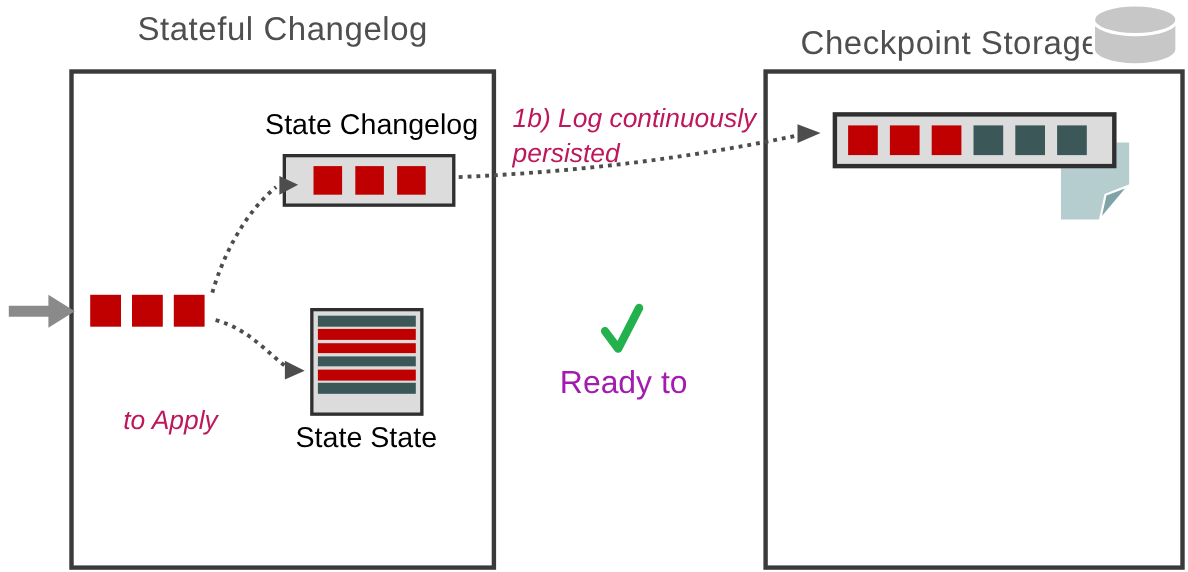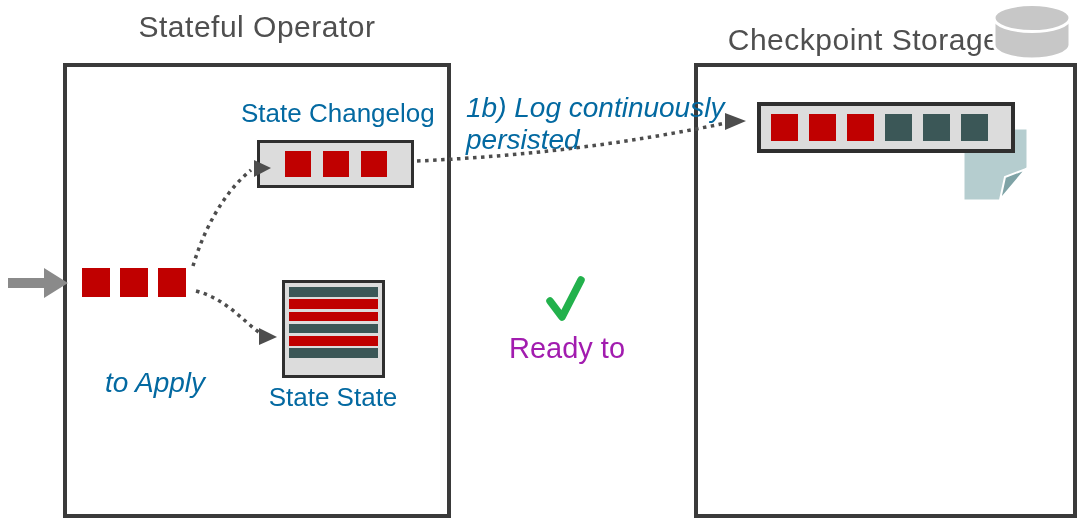--- a/index.html
+++ b/index.html
@@ -12,21 +12,21 @@
     text-align:center;letter-spacing:0.5px;white-space:nowrap;
   }
   .panel-title.left{left:63px;top:10px;width:388px;}
   .panel-title.right{left:714px;top:23px;width:300px;}
   .panel-box{
     position:absolute;border:4px solid #3a3a3a;background:transparent;box-sizing:border-box;
   }
   .panel-box.left{left:63px;top:63px;width:388px;height:455px;}
   .panel-box.right{left:694px;top:63px;width:383px;height:455px;}
   .element-label{
-    position:absolute;font-size:26px;font-weight:300;color:#0369a1;
+    position:absolute;font-size:26px;font-weight:300;color:#000000;
     text-align:center;white-space:nowrap;
   }
   .changelog-label{left:241px;top:98px;width:190px;}
   .table-label{left:238px;top:382px;width:190px;}
   .strip{
     position:absolute;background:#dcdcdc;box-sizing:border-box;
     display:flex;align-items:center;
   }
   .changelog-strip{
     left:257px;top:140px;width:157px;height:48px;border:3px solid #2f2f2f;
@@ -46,38 +46,38 @@
   .sq.teal{background:#3b5757;}
   .state-table{
     position:absolute;left:282px;top:280px;width:103px;height:98px;
     border:3px solid #2f2f2f;background:#dcdcdc;box-sizing:border-box;
     padding:4px 4px 0 4px;
   }
   .stripe{height:9.5px;margin-bottom:2.8px;}
   .stripe.red{background:#c00000;}
   .stripe.teal{background:#3b5757;}
   .annot{
-    position:absolute;font-size:28px;font-style:italic;color:#0369a1;
+    position:absolute;font-size:24px;font-style:italic;color:#be185d;
     line-height:30px;white-space:nowrap;
   }
   .annot.append{left:12px;top:181px;width:212px;text-align:center;}
   .annot.apply{left:55px;top:338px;width:200px;text-align:center;}
   .annot.persist{left:466px;top:92px;text-align:left;line-height:32px;}
   .ready-text{
     position:absolute;left:467px;top:331px;width:200px;text-align:center;
     font-size:29px;font-weight:300;color:#a21caf;line-height:35px;
   }
   .overlay{position:absolute;left:0;top:0;pointer-events:none;}
 </style>
 </head>
 <body>
 
 <div class="canvas">
 
-  <div class="panel-title left">Stateful Operator</div>
+  <div class="panel-title left">Stateful Changelog</div>
   <div class="panel-title right">Checkpoint Storage</div>
 
   <svg class="overlay" width="1080" height="520">
     <path d="M994 18 L994 45 A38 14 0 0 0 1070 45 L1070 18" fill="#c7c7c7" stroke="#ffffff" stroke-width="3"></path>
     <ellipse cx="1032" cy="18" rx="38" ry="13.5" fill="#c7c7c7" stroke="#ffffff" stroke-width="3"></ellipse>
   </svg>
 
   <div class="panel-box left"></div>
   <div class="panel-box right"></div>
 

